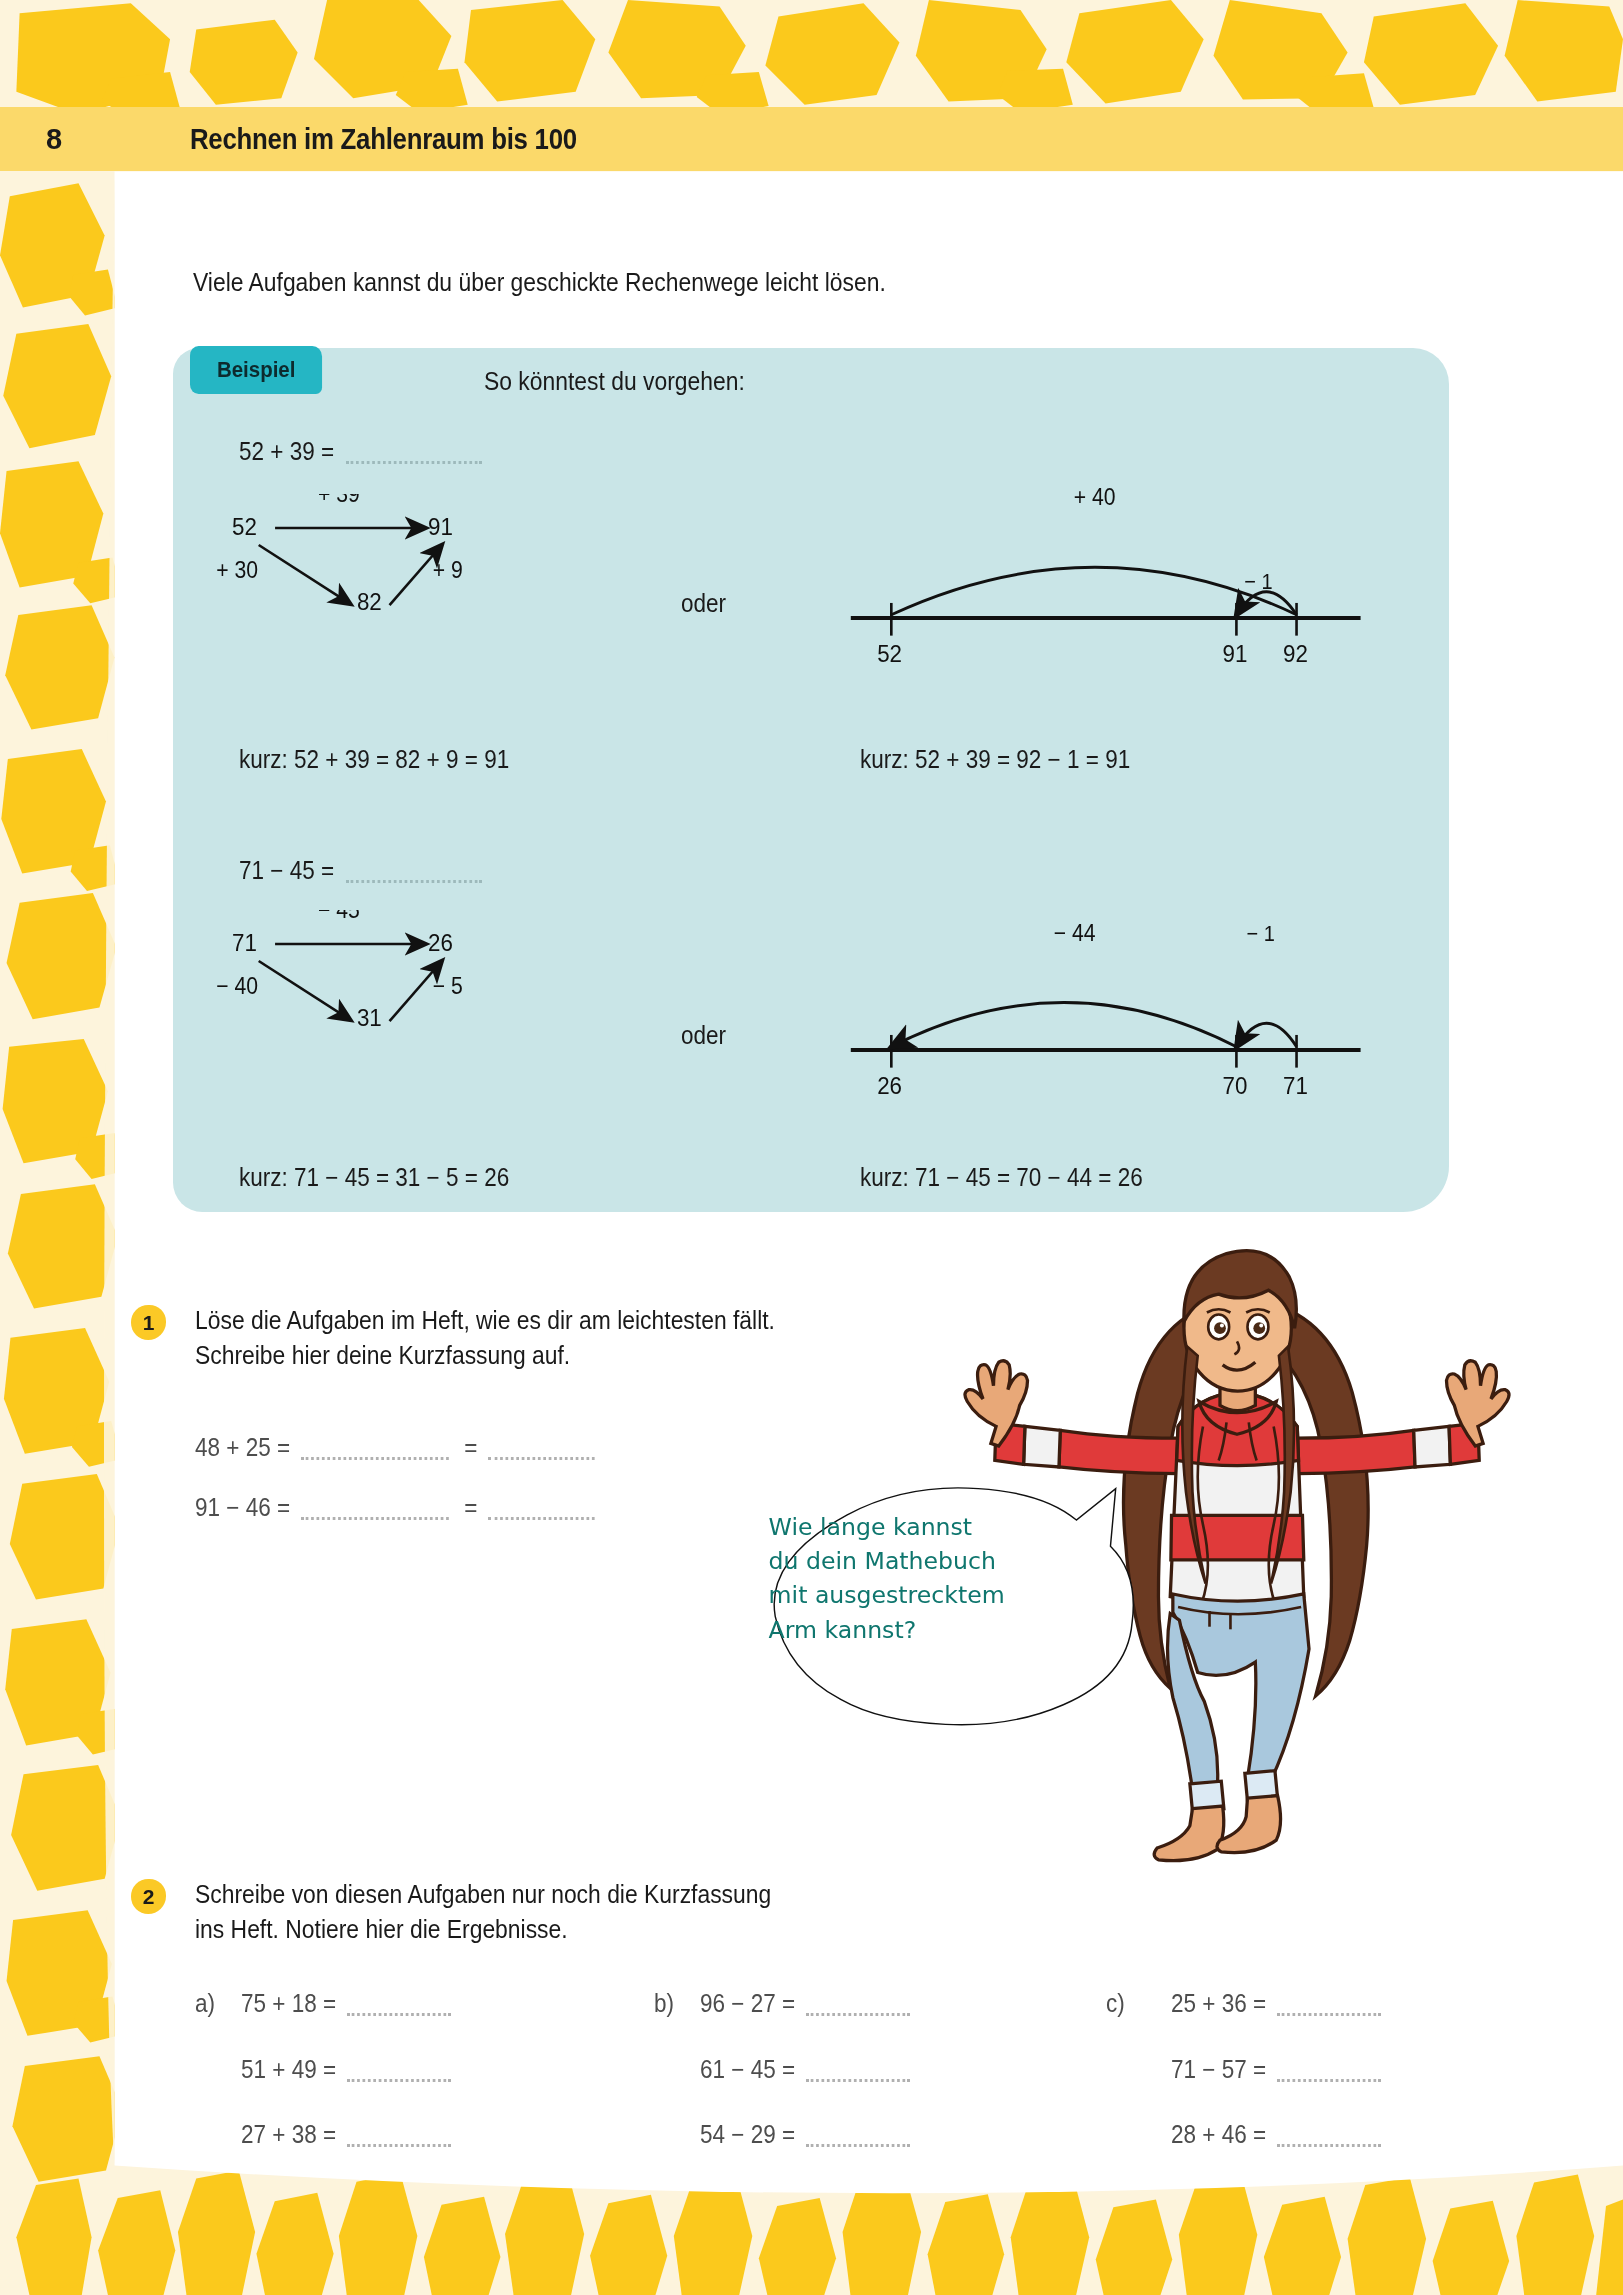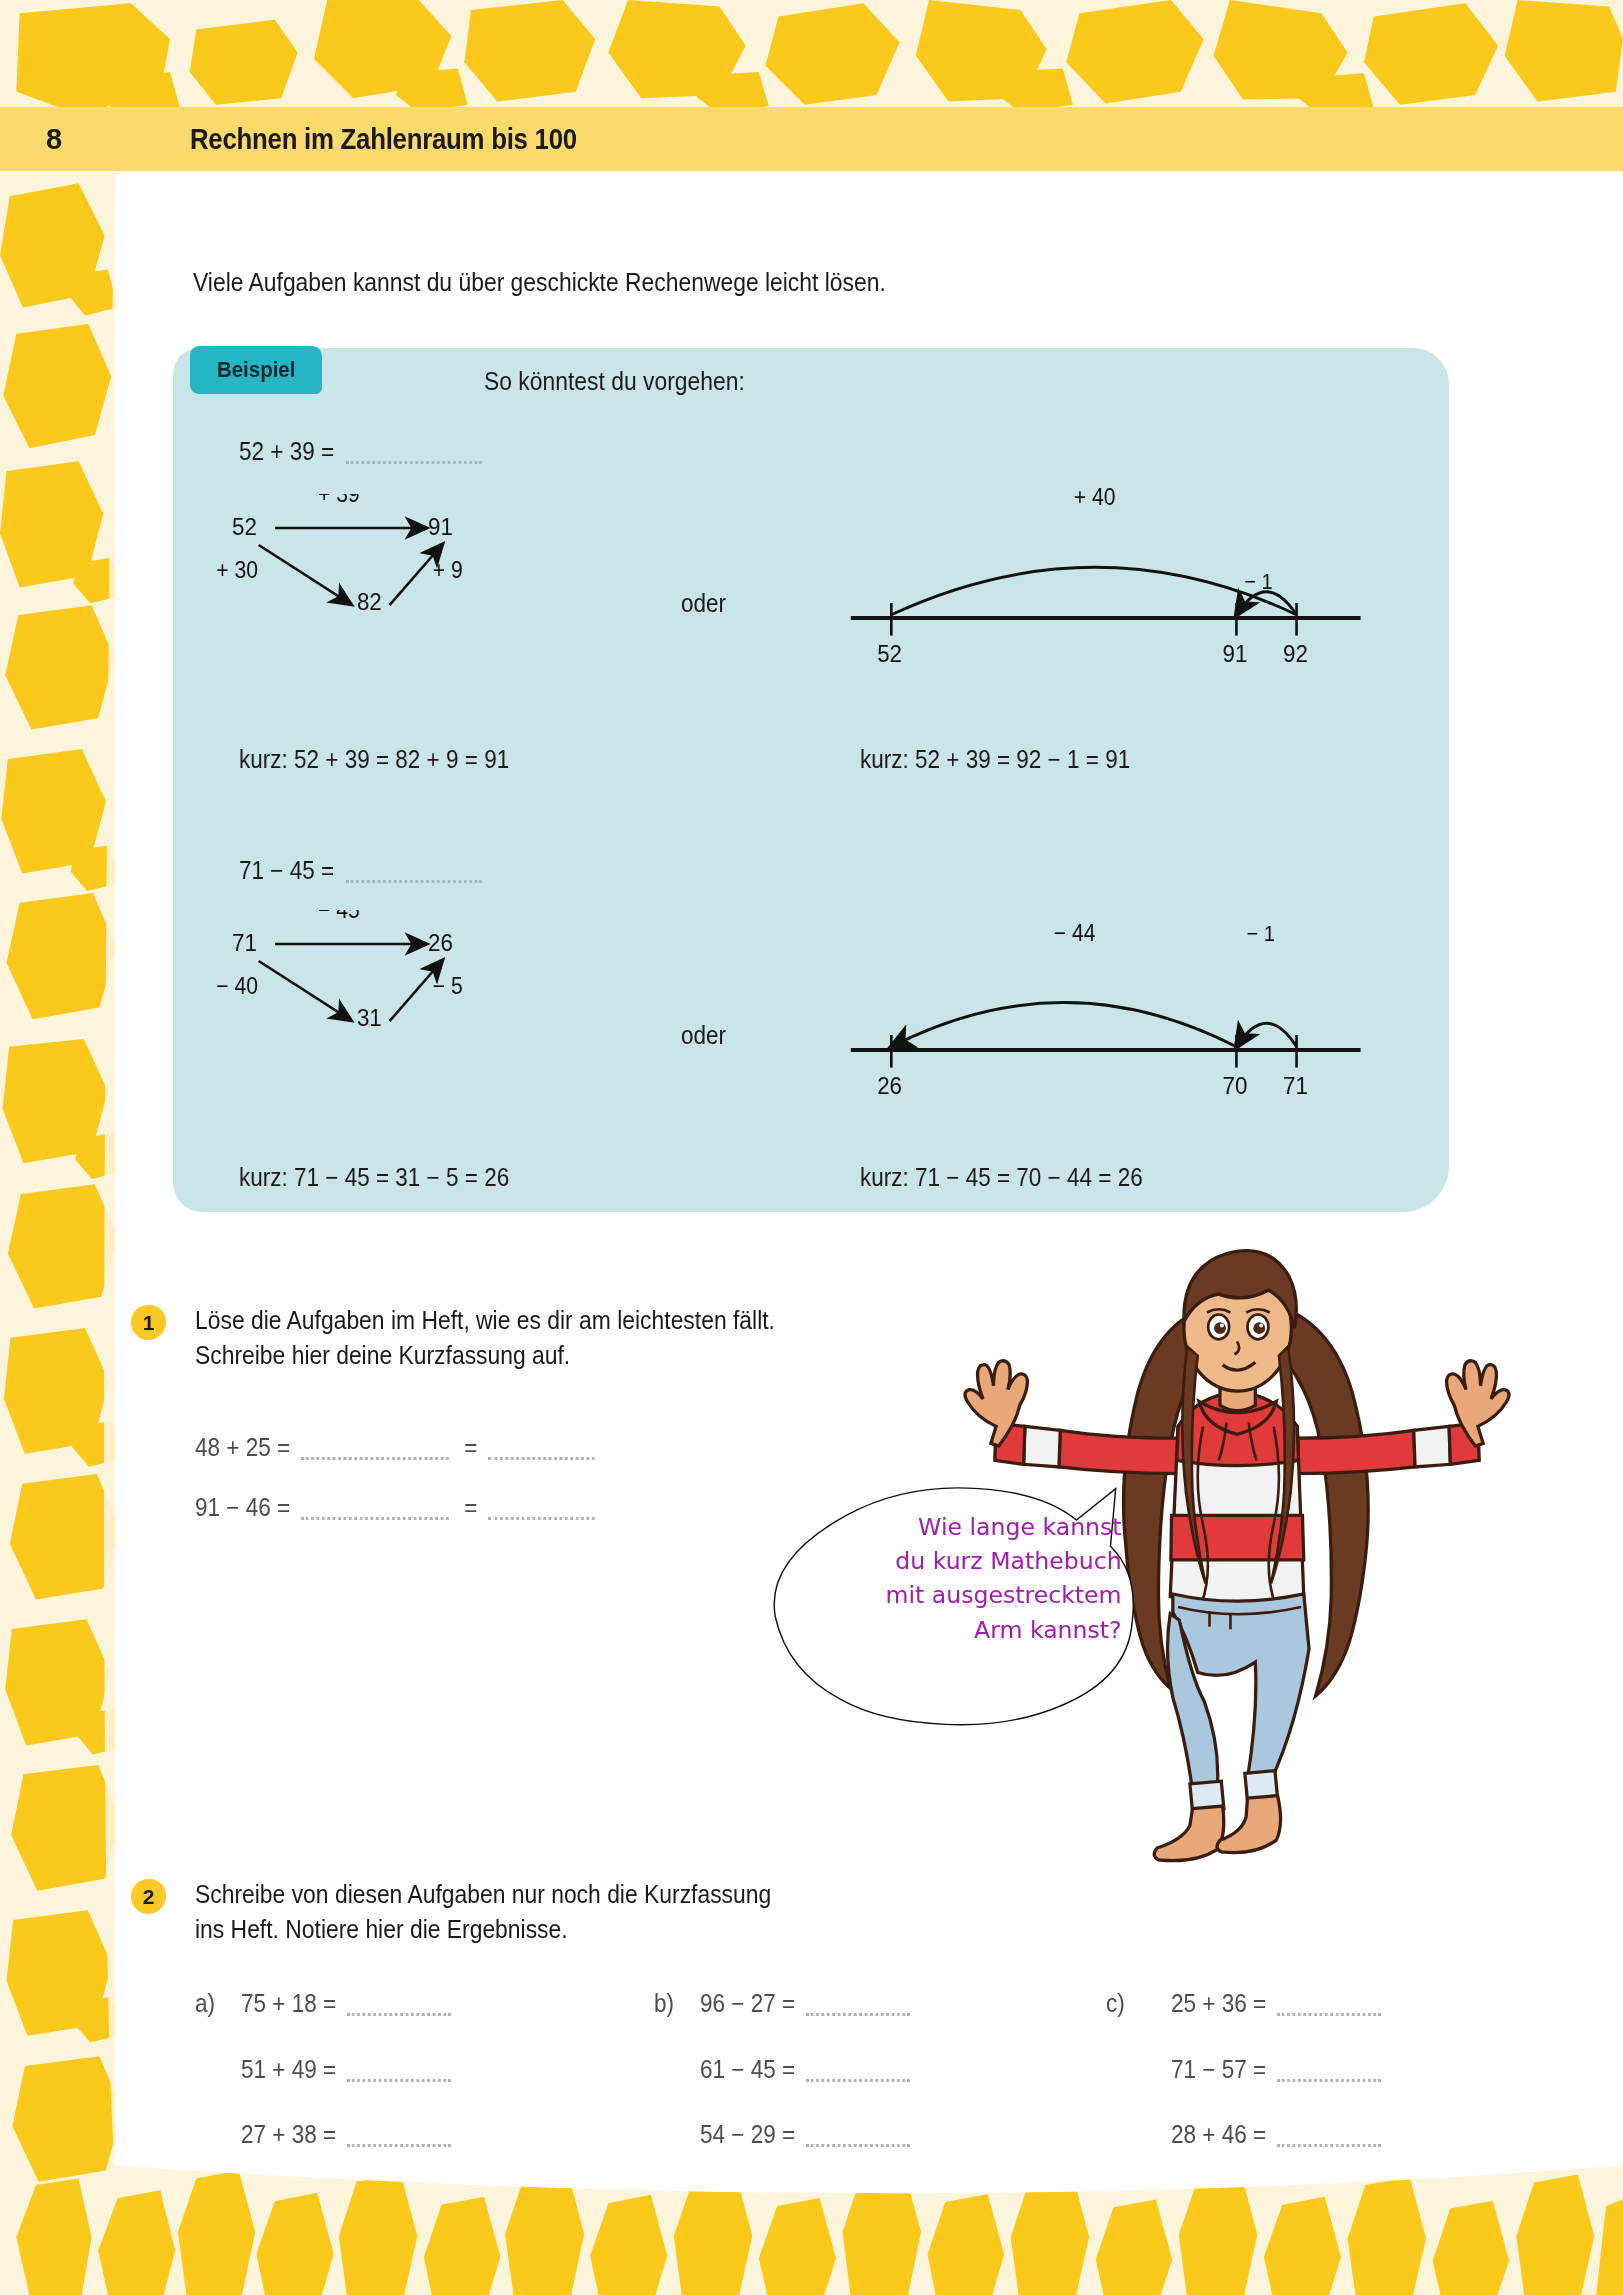--- a/index.html
+++ b/index.html
@@ -124,22 +124,22 @@
   .col-letter {
     position: absolute; z-index: 5;
     font-size: 25px; color: #4d4d4d;
     transform: scaleX(0.9); transform-origin: left center;
   }
 
   
   #bubble-wrap { position: absolute; left: 749px; top: 1469px; z-index: 7; }
   #bubble-text {
     position: absolute; left: 19.6px; top: 41px;
-    width: 353px; text-align: right;
-    font-size: 23.6px; line-height: 1.45; color: #a21caf;
+    width: 353px; text-align: left;
+    font-size: 23.6px; line-height: 1.45; color: #0f766e;
     font-family: "DejaVu Sans", sans-serif;
   }
 
   
   #girl { position: absolute; left: 962px; top: 1230px; z-index: 6; }
 </style>
 </head>
 <body>
 
 <div id="page">
@@ -343,21 +343,21 @@
   </div>
 
   <div id="bubble-wrap">
     <svg width="406" height="275" viewBox="0 0 620 420">
       <path d="M 150 70 Q 240 22 350 30 Q 450 36 500 78 L 560 30 L 552 118
                Q 595 160 585 235 Q 578 318 480 360 Q 400 395 300 390
                Q 200 386 140 352 Q 58 308 40 225 Q 25 138 150 70 Z" fill="#ffffff" stroke="#111" stroke-width="2.2"></path>
     </svg>
     <div id="bubble-text">
       <div>Wie lange kannst</div>
-      <div>du kurz Mathebuch</div>
+      <div>du dein Mathebuch</div>
       <div>mit ausgestrecktem</div>
       <div>Arm kannst?</div>
     </div>
   </div>
 
   <svg id="girl" width="550" height="707" viewBox="0 0 840 1080">
 
     <path d="M 398 110 Q 300 130 268 250 Q 238 370 250 480 Q 256 560 272 620
              Q 286 672 318 700 Q 300 630 300 560 Q 300 430 318 330
              Q 336 220 398 160 Z" fill="#6B3A22" stroke="#3B1D0F" stroke-width="5"></path>

